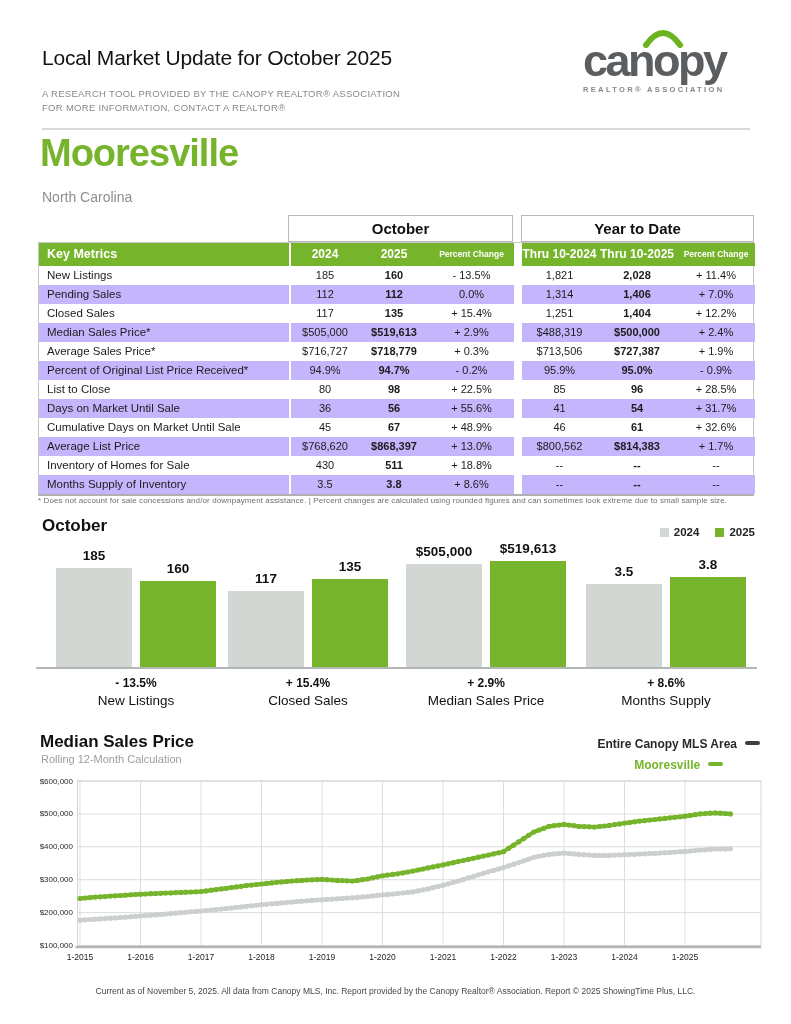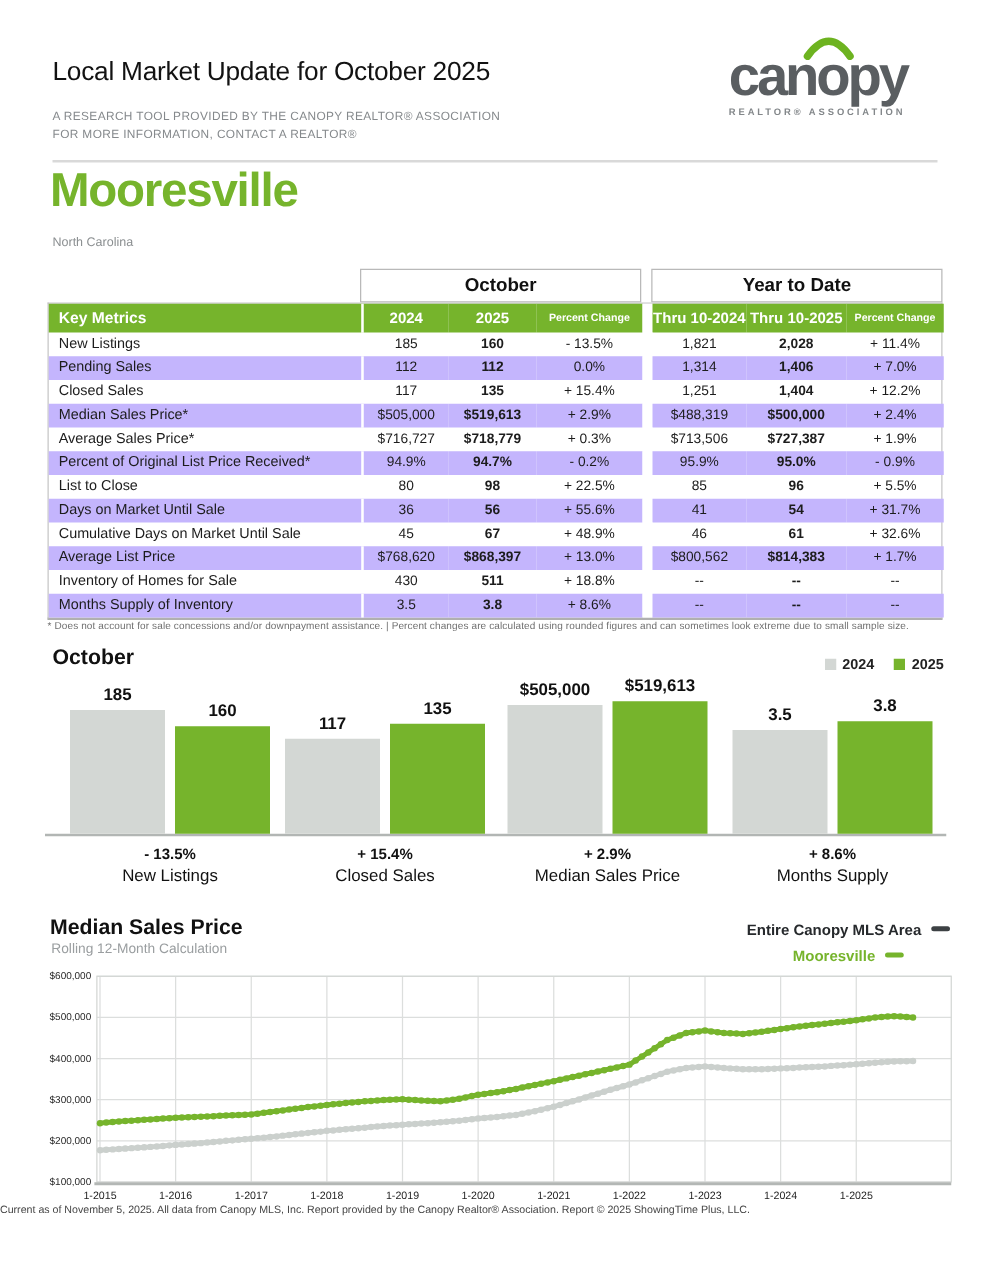--- a/index.html
+++ b/index.html
@@ -11,21 +11,21 @@
   .hdr-title{position:absolute;left:42px;top:46px;font-size:21px;font-weight:normal;color:#121212;letter-spacing:-0.2px}
   .hdr-sub{position:absolute;left:42px;font-size:9.5px;color:#85898c;letter-spacing:0.3px}
   .sub1{top:88px}.sub2{top:102px}
   .logo{position:absolute;left:583px;top:38px;width:180px}
   .logo-word-wrap{position:relative;display:inline-block}
   .logo-word{font-size:45px;font-weight:bold;color:#5a5e61;letter-spacing:-2.5px;line-height:1;display:block}
   .logo-arc{position:absolute;left:58px;top:-10px}
   .logo-tag{font-size:7.5px;color:#83878a;letter-spacing:2.35px;margin-top:2px;font-weight:bold;white-space:nowrap}
   .rule{position:absolute;left:42px;top:128px;width:708px;height:2px;background:#d9d9d9}
   .city{position:absolute;left:40px;top:132px;font-size:38px;font-weight:bold;color:var(--green);letter-spacing:-1px}
-  .state{position:absolute;left:42px;top:189px;font-size:10px;color:#8b8f91}
+  .state{position:absolute;left:42px;top:189px;font-size:14px;color:#8b8f91}
 
   
   .mtable-wrap{position:absolute;left:38px;top:215px;width:716px}
   .mtrow{display:grid;grid-template-columns:250px 70px 70px 85px 8px 75px 80px 78px}
   .mt-ghost{background:transparent}
   .mt-group{border:1px solid #b9b9b9;text-align:center;font-weight:bold;font-size:15px;line-height:25px;color:#111;background:#fff;height:27px}
   .mtbody{border:1px solid #c6c6c6;border-bottom:2px solid #b0b0b0}
   .gcell{background:var(--green);color:#fff;font-weight:bold;height:23px;line-height:23px;white-space:nowrap;overflow:hidden}
   .gcell.name{padding-left:8px;font-size:12.5px}
   .gcell.yr{text-align:center;font-size:12px}
@@ -53,21 +53,21 @@
   .line-section{position:absolute;left:30px;top:726px;width:733px;height:252px}
   .line-title{position:absolute;left:10px;top:6px;font-size:17px;font-weight:bold;color:#111}
   .line-sub{position:absolute;left:11px;top:27px;font-size:11px;color:#9a9ea0}
   .line-legend{position:absolute;right:3px;top:8px;text-align:center;font-size:12px;font-weight:bold;line-height:21px;color:#26292c}
   .line-legend .lrow2{color:var(--green)}
   .lg-dash{display:inline-block;width:15px;height:4px;border-radius:2px;margin-left:8px;vertical-align:3px}
   #line-svg{position:absolute;left:0;top:48px}
   .axis-y{font-size:8px;fill:#2a2a2a;font-family:"Liberation Sans",sans-serif}
   .axis-x{font-size:8.5px;fill:#1e1e1e;font-family:"Liberation Sans",sans-serif}
 
-  .report-footer{position:absolute;left:0;top:962px;width:100%;font-size:8.5px;color:#454545}
+  .report-footer{position:absolute;left:0;top:986px;width:100%;text-align:center;font-size:8.5px;color:#454545}
 </style>
 </head>
 <body>
 
 <div class="page">
 
   <h1 class="hdr-title">Local Market Update for October 2025</h1>
   <div class="hdr-sub sub1">A RESEARCH TOOL PROVIDED BY THE CANOPY REALTOR® ASSOCIATION</div>
   <div class="hdr-sub sub2">FOR MORE INFORMATION, CONTACT A REALTOR®</div>
 
@@ -166,21 +166,21 @@
             <div class="dcell stripe">- 0.9%</div>
           </div>
           <div class="mtrow">
             <div class="dcell name">List to Close</div>
             <div class="dcell sep">80</div>
             <div class="dcell bold">98</div>
             <div class="dcell">+ 22.5%</div>
             <div class="cell-gap"></div>
             <div class="dcell">85</div>
             <div class="dcell bold">96</div>
-            <div class="dcell">+ 5.5%</div>
+            <div class="dcell">+ 28.5%</div>
           </div>
           <div class="mtrow">
             <div class="dcell name stripe">Days on Market Until Sale</div>
             <div class="dcell sep stripe">36</div>
             <div class="dcell bold stripe">56</div>
             <div class="dcell stripe">+ 55.6%</div>
             <div class="cell-gap"></div>
             <div class="dcell stripe">41</div>
             <div class="dcell bold stripe">54</div>
             <div class="dcell stripe">+ 31.7%</div>

